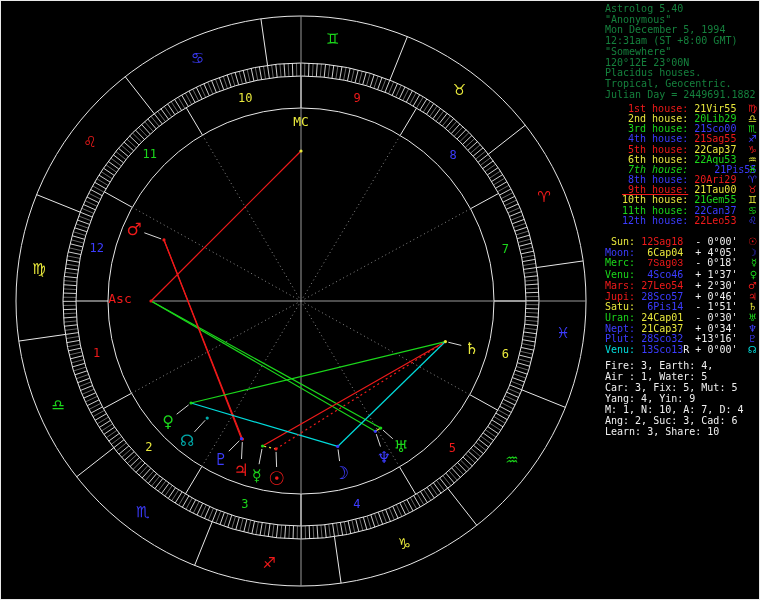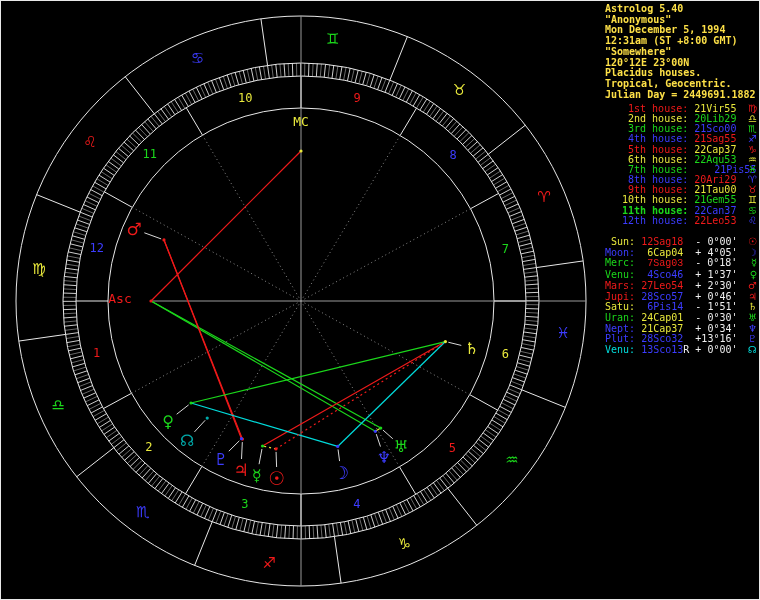--- a/index.html
+++ b/index.html
@@ -4,21 +4,21 @@
 <style>
   html,body{margin:0;padding:0;background:#000;}
   .frame{position:relative;width:760px;height:600px;background:#000;border:1px solid #e8e8e8;box-sizing:border-box;overflow:hidden;
          font-family:"DejaVu Sans Mono", monospace;}
   #wheel{position:absolute;left:0;top:0;}
   #panel{position:absolute;left:602px;top:0;width:156px;height:598px;}
   .prow{position:relative;white-space:pre;font-size:10px;line-height:10.7px;letter-spacing:0px;}
   .hrow{line-height:10.15px;}
   .srow{line-height:11px;color:#f0f0f0;}
   .row-glyph{position:absolute;right:2px;top:0;font-family:"DejaVu Sans",sans-serif;font-size:10px;}
-  #hdr{position:absolute;top:3px;left:2px;right:0;color:#fde047;font-weight:bold;}
+  #hdr{position:absolute;top:3px;left:2px;right:0;color:#15803d;}
   #houses{position:absolute;top:103px;left:19px;right:0;}
   #planets{position:absolute;top:236px;left:2px;right:0;}
   #stats{position:absolute;top:359px;left:2px;right:0;}
 </style>
 </head>
 <body>
 
 <div class="frame">
   <svg id="wheel" width="600" height="600">
       <line x1="522.7647195843647" y1="268.3633170433539" x2="535.6355700492392" y2="266.5354198058588" stroke="#cccccc" stroke-width="1"></line>
@@ -506,34 +506,43 @@
         <div class="prow ">Tropical, Geocentric.</div>
         <div class="prow ">Julian Day = 2449691.1882</div>
       </div>
     <div id="houses">
         <div class="prow hrow"><span style="color: rgb(239, 26, 26);"> 1st house:</span><span> </span><span style="color: rgb(232, 232, 60);">21Vir55</span><span class="row-glyph" style="color: rgb(239, 26, 26);">♍</span></div>
         <div class="prow hrow"><span style="color: rgb(232, 232, 60);"> 2nd house:</span><span> </span><span style="color: rgb(27, 215, 27);">20Lib29</span><span class="row-glyph" style="color: rgb(232, 232, 60);">♎</span></div>
         <div class="prow hrow"><span style="color: rgb(27, 215, 27);"> 3rd house:</span><span> </span><span style="color: rgb(60, 60, 255);">21Sco00</span><span class="row-glyph" style="color: rgb(27, 215, 27);">♏</span></div>
         <div class="prow hrow"><span style="color: rgb(60, 60, 255);"> 4th house:</span><span> </span><span style="color: rgb(239, 26, 26);">21Sag55</span><span class="row-glyph" style="color: rgb(60, 60, 255);">♐</span></div>
         <div class="prow hrow"><span style="color: rgb(239, 26, 26);"> 5th house:</span><span> </span><span style="color: rgb(232, 232, 60);">22Cap37</span><span class="row-glyph" style="color: rgb(239, 26, 26);">♑</span></div>
         <div class="prow hrow"><span style="color: rgb(232, 232, 60);"> 6th house:</span><span> </span><span style="color: rgb(27, 215, 27);">22Aqu53</span><span class="row-glyph" style="color: rgb(232, 232, 60);">♒</span></div>
-        <div class="prow hrow"><span style="color: rgb(27, 215, 27);"> 7th house:</span><span> </span><span style="color: rgb(60, 60, 255); margin-left: 20px;">21Pis55</span><span class="row-glyph" style="color: rgb(27, 215, 27);">♓</span></div>
+        <div class="prow hrow"><span style="color: rgb(27, 215, 27); font-style: italic;"> 7th house:</span><span> </span><span style="color: rgb(60, 60, 255); margin-left: 20px;">21Pis55</span><span class="row-glyph" style="color: rgb(27, 215, 27);">♓</span></div>
         <div class="prow hrow"><span style="color: rgb(60, 60, 255);"> 8th house:</span><span> </span><span style="color: rgb(239, 26, 26);">20Ari29</span><span class="row-glyph" style="color: rgb(60, 60, 255);">♈</span></div>
-        <div class="prow hrow"><span style="color: rgb(239, 26, 26);"> 9th house:</span><span> </span><span style="color: rgb(232, 232, 60);">21Tau00</span><span class="row-glyph" style="color: rgb(239, 26, 26);">♉</span></div>
+        <div class="prow hrow"><span style="color: rgb(239, 26, 26); text-decoration: underline;"> 9th house:</span><span> </span><span style="color: rgb(232, 232, 60);">21Tau00</span><span class="row-glyph" style="color: rgb(239, 26, 26);">♉</span></div>
         <div class="prow hrow"><span style="color: rgb(232, 232, 60);">10th house:</span><span> </span><span style="color: rgb(27, 215, 27);">21Gem55</span><span class="row-glyph" style="color: rgb(232, 232, 60);">♊</span></div>
-        <div class="prow hrow"><span style="color: rgb(27, 215, 27); font-weight: bold;">11th house:</span><span> </span><span style="color: rgb(60, 60, 255); margin-top: 28px;">22Can37</span><span class="row-glyph" style="color: rgb(27, 215, 27);">♋</span></div>
+        <div class="prow hrow"><span style="color: rgb(27, 215, 27);">11th house:</span><span> </span><span style="color: rgb(60, 60, 255); margin-top: 28px;">22Can37</span><span class="row-glyph" style="color: rgb(27, 215, 27);">♋</span></div>
         <div class="prow hrow"><span style="color: rgb(60, 60, 255);">12th house:</span><span> </span><span style="color: rgb(239, 26, 26);">22Leo53</span><span class="row-glyph" style="color: rgb(60, 60, 255);">♌</span></div>
       </div>
     <div id="planets">
         <div class="prow "><span style="color: rgb(232, 232, 60);"> Sun:</span><span> </span><span style="color: rgb(239, 26, 26);">12Sag18</span><span style="color: rgb(240, 240, 240);"> </span><span style="color: rgb(240, 240, 240);"> - 0°00'</span><span class="row-glyph" style="color: rgb(239, 26, 26);">☉</span></div>
         <div class="prow "><span style="color: rgb(60, 60, 255);">Moon:</span><span> </span><span style="color: rgb(232, 232, 60);"> 6Cap04</span><span style="color: rgb(240, 240, 240);"> </span><span style="color: rgb(240, 240, 240);"> + 4°05'</span><span class="row-glyph" style="color: rgb(60, 60, 255);">☽</span></div>
         <div class="prow "><span style="color: rgb(27, 215, 27);">Merc:</span><span> </span><span style="color: rgb(239, 26, 26); font-family: Liberation Mono, monospace;"> 7Sag03</span><span style="color: rgb(240, 240, 240);"> </span><span style="color: rgb(240, 240, 240);"> - 0°18'</span><span class="row-glyph" style="color: rgb(27, 215, 27);">☿</span></div>
         <div class="prow "><span style="color: rgb(27, 215, 27);">Venu:</span><span> </span><span style="color: rgb(60, 60, 255);"> 4Sco46</span><span style="color: rgb(240, 240, 240);"> </span><span style="color: rgb(240, 240, 240);"> + 1°37'</span><span class="row-glyph" style="color: rgb(27, 215, 27);">♀</span></div>
         <div class="prow "><span style="color: rgb(239, 26, 26);">Mars:</span><span> </span><span style="color: rgb(239, 26, 26);">27Leo54</span><span style="color: rgb(240, 240, 240);"> </span><span style="color: rgb(240, 240, 240);"> + 2°30'</span><span class="row-glyph" style="color: rgb(239, 26, 26);">♂</span></div>
         <div class="prow "><span style="color: rgb(239, 26, 26);">Jupi:</span><span> </span><span style="color: rgb(60, 60, 255);">28Sco57</span><span style="color: rgb(240, 240, 240);"> </span><span style="color: rgb(240, 240, 240);"> + 0°46'</span><span class="row-glyph" style="color: rgb(239, 26, 26);">♃</span></div>
         <div class="prow "><span style="color: rgb(232, 232, 60);">Satu:</span><span> </span><span style="color: rgb(60, 60, 255);"> 6Pis14</span><span style="color: rgb(240, 240, 240);"> </span><span style="color: rgb(240, 240, 240);"> - 1°51'</span><span class="row-glyph" style="color: rgb(232, 232, 60);">♄</span></div>
         <div class="prow "><span style="color: rgb(27, 215, 27);">Uran:</span><span> </span><span style="color: rgb(232, 232, 60);">24Cap01</span><span style="color: rgb(240, 240, 240);"> </span><span style="color: rgb(240, 240, 240);"> - 0°30'</span><span class="row-glyph" style="color: rgb(27, 215, 27);">♅</span></div>
         <div class="prow "><span style="color: rgb(60, 60, 255);">Nept:</span><span> </span><span style="color: rgb(232, 232, 60);">21Cap37</span><span style="color: rgb(240, 240, 240);"> </span><span style="color: rgb(240, 240, 240);"> + 0°34'</span><span class="row-glyph" style="color: rgb(60, 60, 255);">♆</span></div>
         <div class="prow "><span style="color: rgb(60, 60, 255);">Plut:</span><span> </span><span style="color: rgb(60, 60, 255);">28Sco32</span><span style="color: rgb(240, 240, 240);"> </span><span style="color: rgb(240, 240, 240);"> +13°16'</span><span class="row-glyph" style="color: rgb(60, 60, 255);">♇</span></div>
         <div class="prow "><span style="color: rgb(0, 220, 220);">Venu:</span><span> </span><span style="color: rgb(60, 60, 255);">13Sco13</span><span style="color: rgb(240, 240, 240);">R</span><span style="color: rgb(240, 240, 240);"> + 0°00'</span><span class="row-glyph" style="color: rgb(0, 220, 220);">☊</span></div>
       </div>
+    <div id="stats">
+        <div class="prow srow">Fire: 3, Earth: 4,</div>
+        <div class="prow srow">Air : 1, Water: 5</div>
+        <div class="prow srow">Car: 3, Fix: 5, Mut: 5</div>
+        <div class="prow srow">Yang: 4, Yin: 9</div>
+        <div class="prow srow">M: 1, N: 10, A: 7, D: 4</div>
+        <div class="prow srow">Ang: 2, Suc: 3, Cad: 6</div>
+        <div class="prow srow">Learn: 3, Share: 10</div>
+      </div>
   </div>
 </div>
 
 </body></html>

